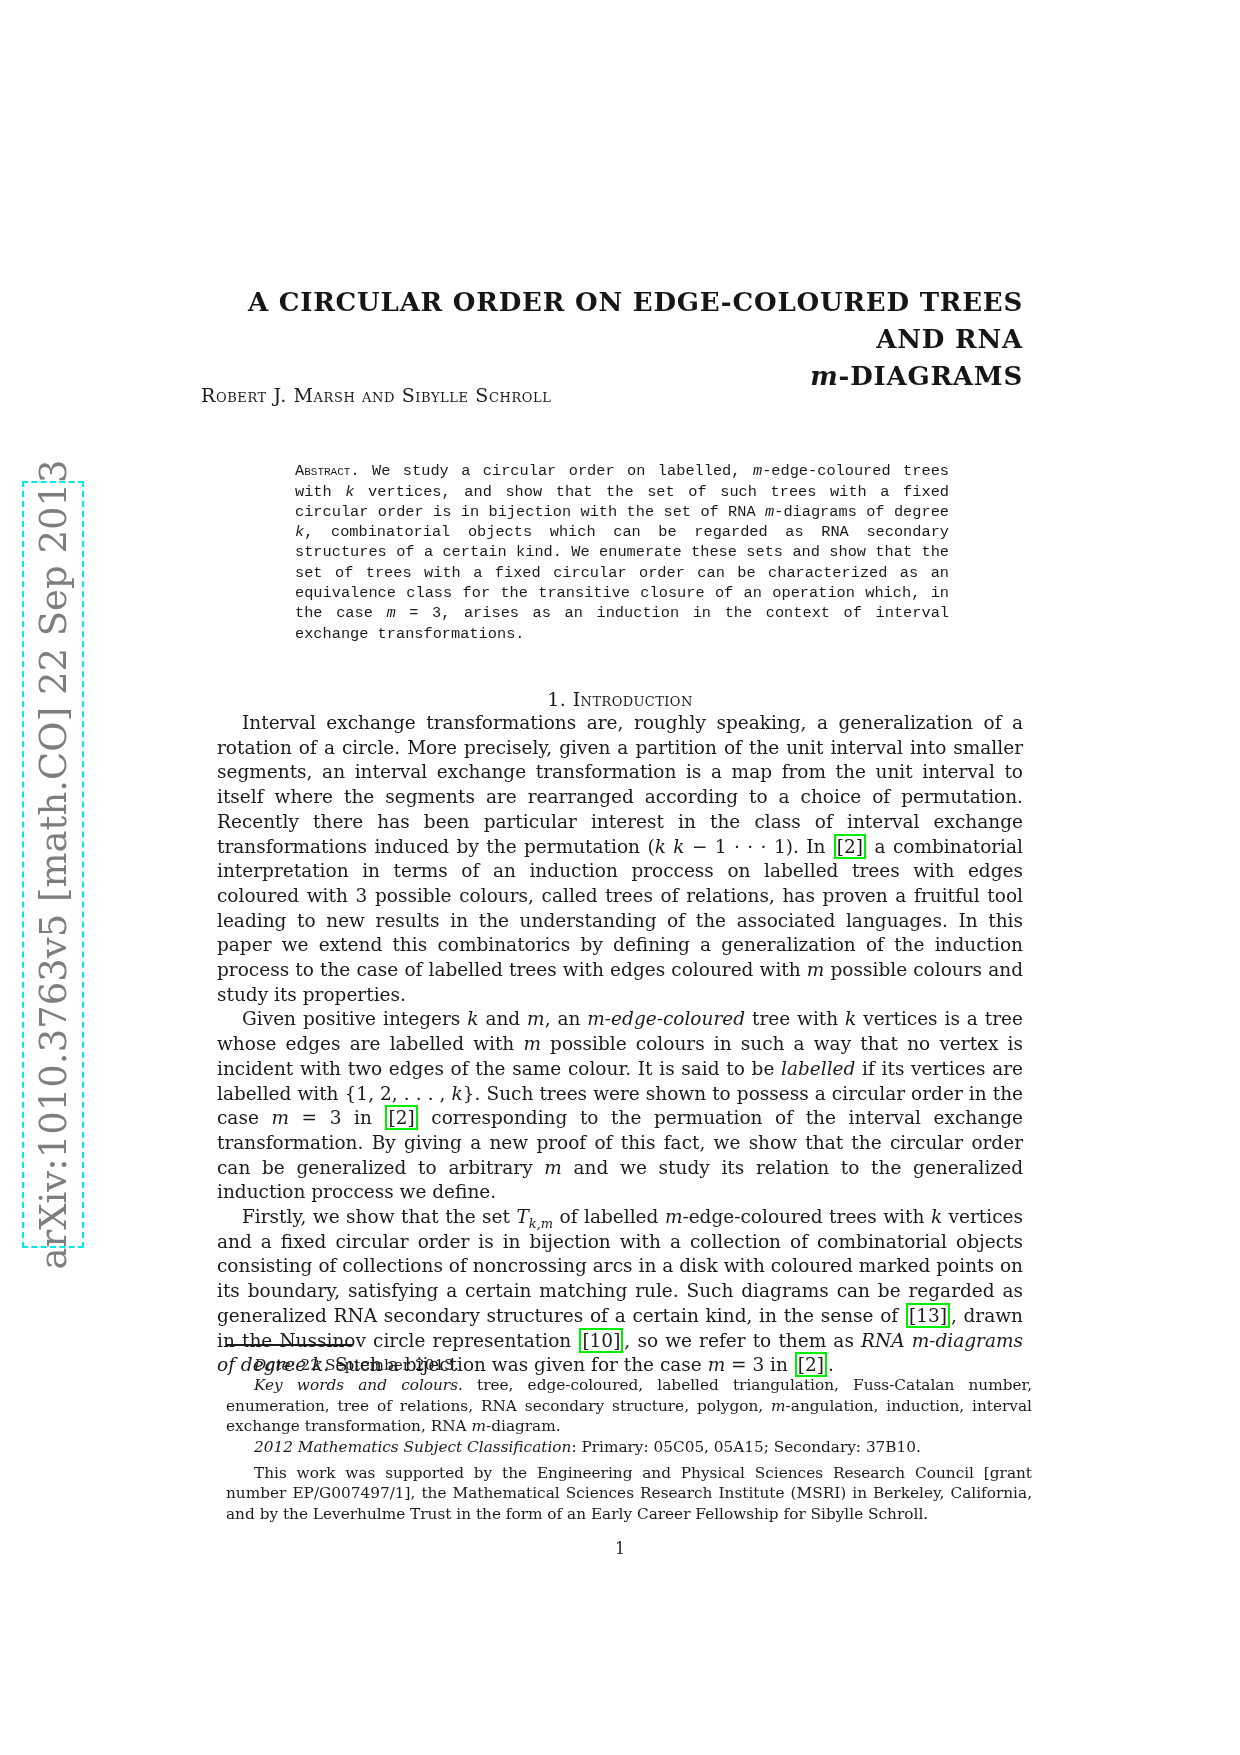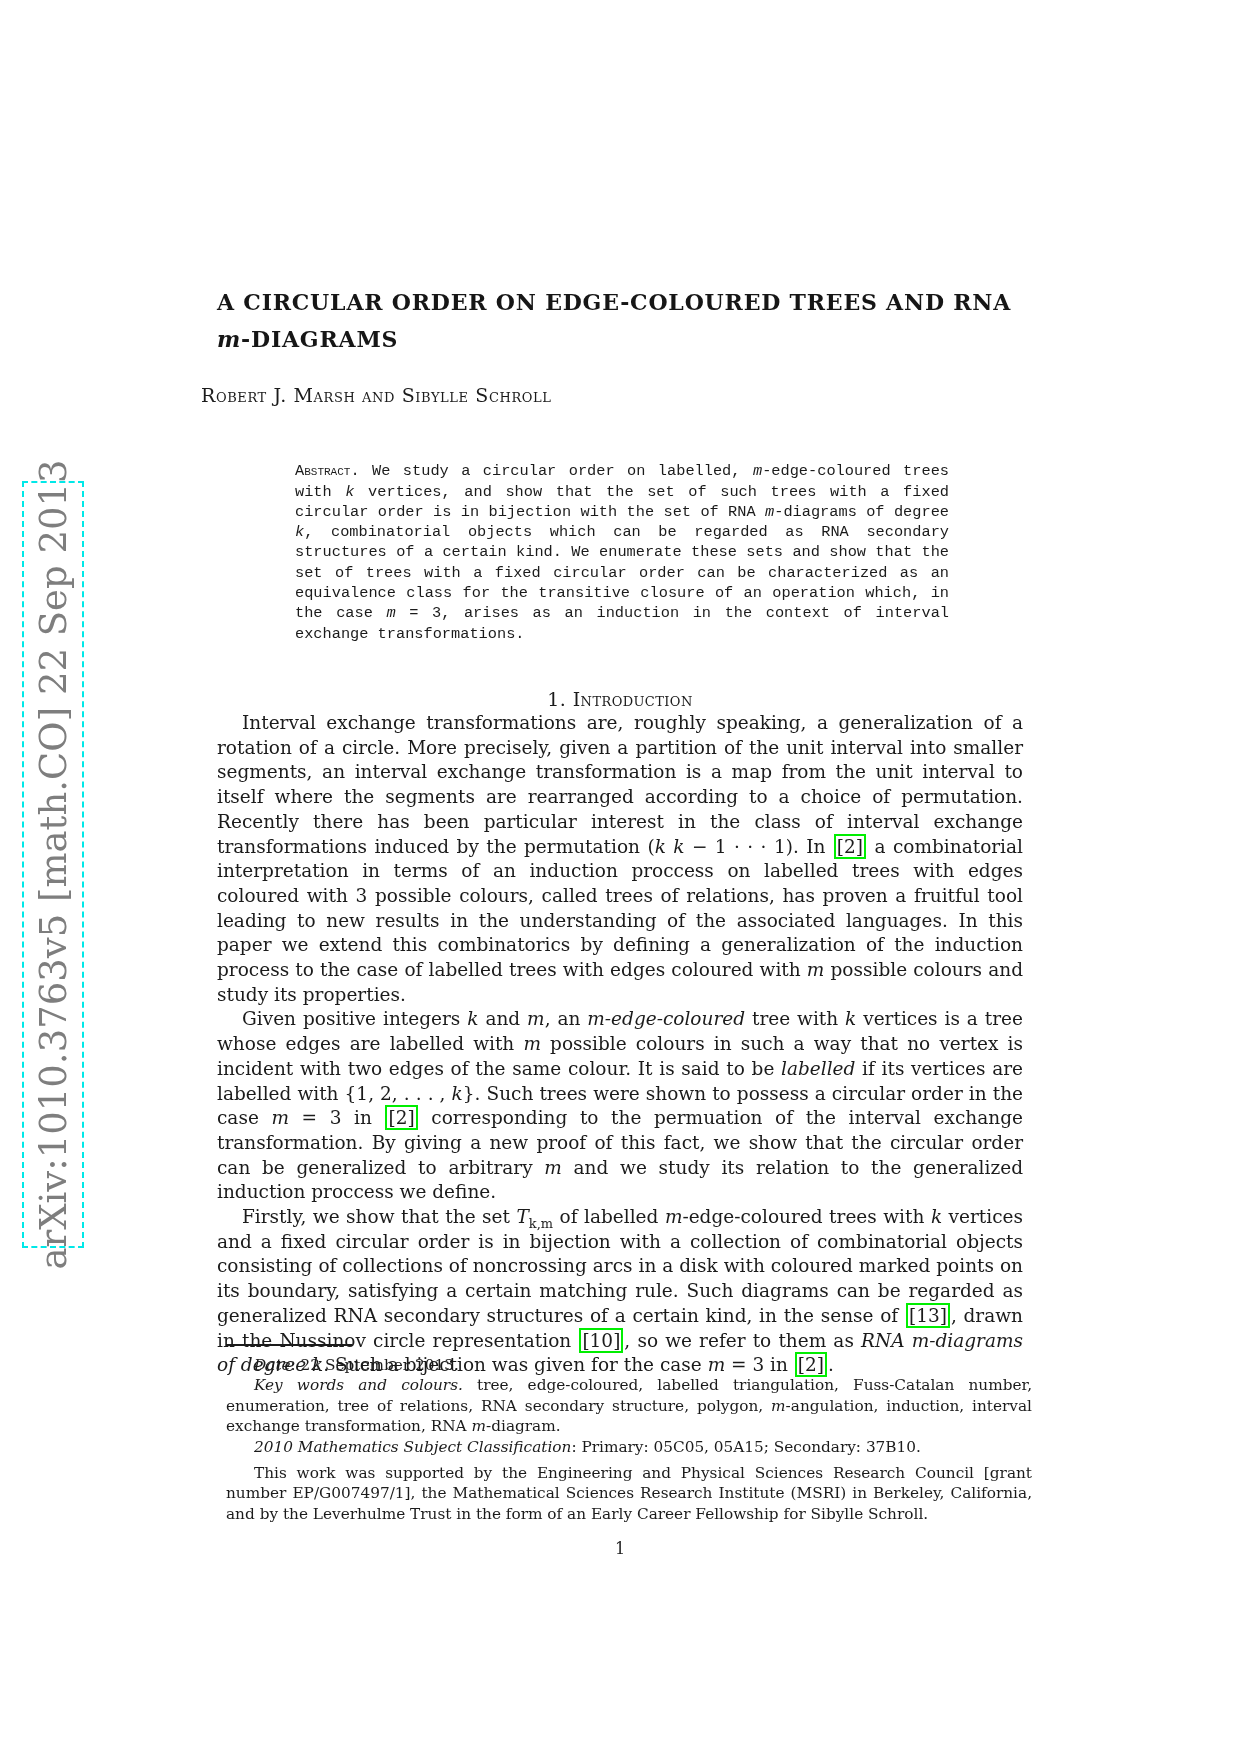--- a/index.html
+++ b/index.html
@@ -12,21 +12,21 @@
     position:absolute; left:22px; top:481px; width:58px; height:763px;
     border:2px dashed #00e8e8; display:flex; align-items:center; justify-content:center;
   }
   .stamp-text {
     transform:rotate(-90deg); white-space:nowrap;
     font-size:37px; color:#7e7e7e; letter-spacing:0px;
   }
   
   .title {
     position:absolute; top:284px; left:217px; width:806px;
-    text-align:left; font-weight:bold; font-size:22px; line-height:37px;
+    text-align:right; font-weight:bold; font-size:26px; line-height:37px;
     letter-spacing:0.8px; color:#161616;
   }
   .authors {
     position:absolute; top:384px; left:201px; width:806px;
     text-align:left; font-variant:small-caps; font-size:19px; letter-spacing:0.6px;
   }
   
   .abstract {
     position:absolute; top:446px; left:295px; width:654px;
     font-size:15.3px; line-height:20.3px; text-align:justify;font-family:Liberation Mono, monospace;
@@ -53,21 +53,21 @@
   .footnotes p.thanks { margin-top:6px; }
   .page-number {
     position:absolute; top:1539px; left:0; width:1240px;
     text-align:center; font-size:16px;
   }
   
   .cite {
     border:2px solid #00ee00; padding:0 1px; margin:0 1px;
     display:inline; line-height:1;
   }
-  sub { font-size:70%; line-height:0; }
+  sub { font-size:70%; font-style:italic; line-height:0; }
   i { font-style:italic; }
 </style>
 </head>
 <body>
 
 <div class="page">
 
   <div class="arxiv-stamp">
     <span class="stamp-text">arXiv:1010.3763v5 [math.CO] 22 Sep 2013</span>
   </div>
@@ -86,19 +86,19 @@
   <div class="body-col">
     <p>Interval exchange transformations are, roughly speaking, a generalization of a rotation of a circle. More precisely, given a partition of the unit interval into smaller segments, an interval exchange transformation is a map from the unit interval to itself where the segments are rearranged according to a choice of permutation. Recently there has been particular interest in the class of interval exchange transformations induced by the permutation (<i>k k</i> − 1 · · · 1). In <span class="cite">[2]</span> a combinatorial interpretation in terms of an induction proccess on labelled trees with edges coloured with 3 possible colours, called trees of relations, has proven a fruitful tool leading to new results in the understanding of the associated languages. In this paper we extend this combinatorics by defining a generalization of the induction process to the case of labelled trees with edges coloured with <i>m</i> possible colours and study its properties.</p>
     <p>Given positive integers <i>k</i> and <i>m</i>, an <i>m-edge-coloured</i> tree with <i>k</i> vertices is a tree whose edges are labelled with <i>m</i> possible colours in such a way that no vertex is incident with two edges of the same colour. It is said to be <i>labelled</i> if its vertices are labelled with {1, 2, . . . , <i>k</i>}. Such trees were shown to possess a circular order in the case <i>m</i> = 3 in <span class="cite">[2]</span> corresponding to the permuation of the interval exchange transformation. By giving a new proof of this fact, we show that the circular order can be generalized to arbitrary <i>m</i> and we study its relation to the generalized induction proccess we define.</p>
     <p>Firstly, we show that the set <i>T</i><sub>k,m</sub> of labelled <i>m</i>-edge-coloured trees with <i>k</i> vertices and a fixed circular order is in bijection with a collection of combinatorial objects consisting of collections of noncrossing arcs in a disk with coloured marked points on its boundary, satisfying a certain matching rule. Such diagrams can be regarded as generalized RNA secondary structures of a certain kind, in the sense of <span class="cite">[13]</span>, drawn in the Nussinov circle representation <span class="cite">[10]</span>, so we refer to them as <i>RNA m-diagrams of degree k</i>. Such a bijection was given for the case <i>m</i> = 3 in <span class="cite">[2]</span>.</p>
   </div>
 
   <div class="footnotes">
     <hr class="footnote-rule">
     <p><i>Date</i>: 22 September 2013.</p>
     <p><i>Key words and colours.</i> tree, edge-coloured, labelled triangulation, Fuss-Catalan number, enumeration, tree of relations, RNA secondary structure, polygon, <i>m</i>-angulation, induction, interval exchange transformation, RNA <i>m</i>-diagram.</p>
-    <p><i>2010 Mathematics Subject Classification</i>: Primary: 05C05, 05A15; Secondary: 37B10.</p>
+    <p><i>2012 Mathematics Subject Classification</i>: Primary: 05C05, 05A15; Secondary: 37B10.</p>
     <p class="thanks">This work was supported by the Engineering and Physical Sciences Research Council [grant number EP/G007497/1], the Mathematical Sciences Research Institute (MSRI) in Berkeley, California, and by the Leverhulme Trust in the form of an Early Career Fellowship for Sibylle Schroll.</p>
   </div>
 
   <div class="page-number">1</div>
 
 </div>
 
 </body></html>

